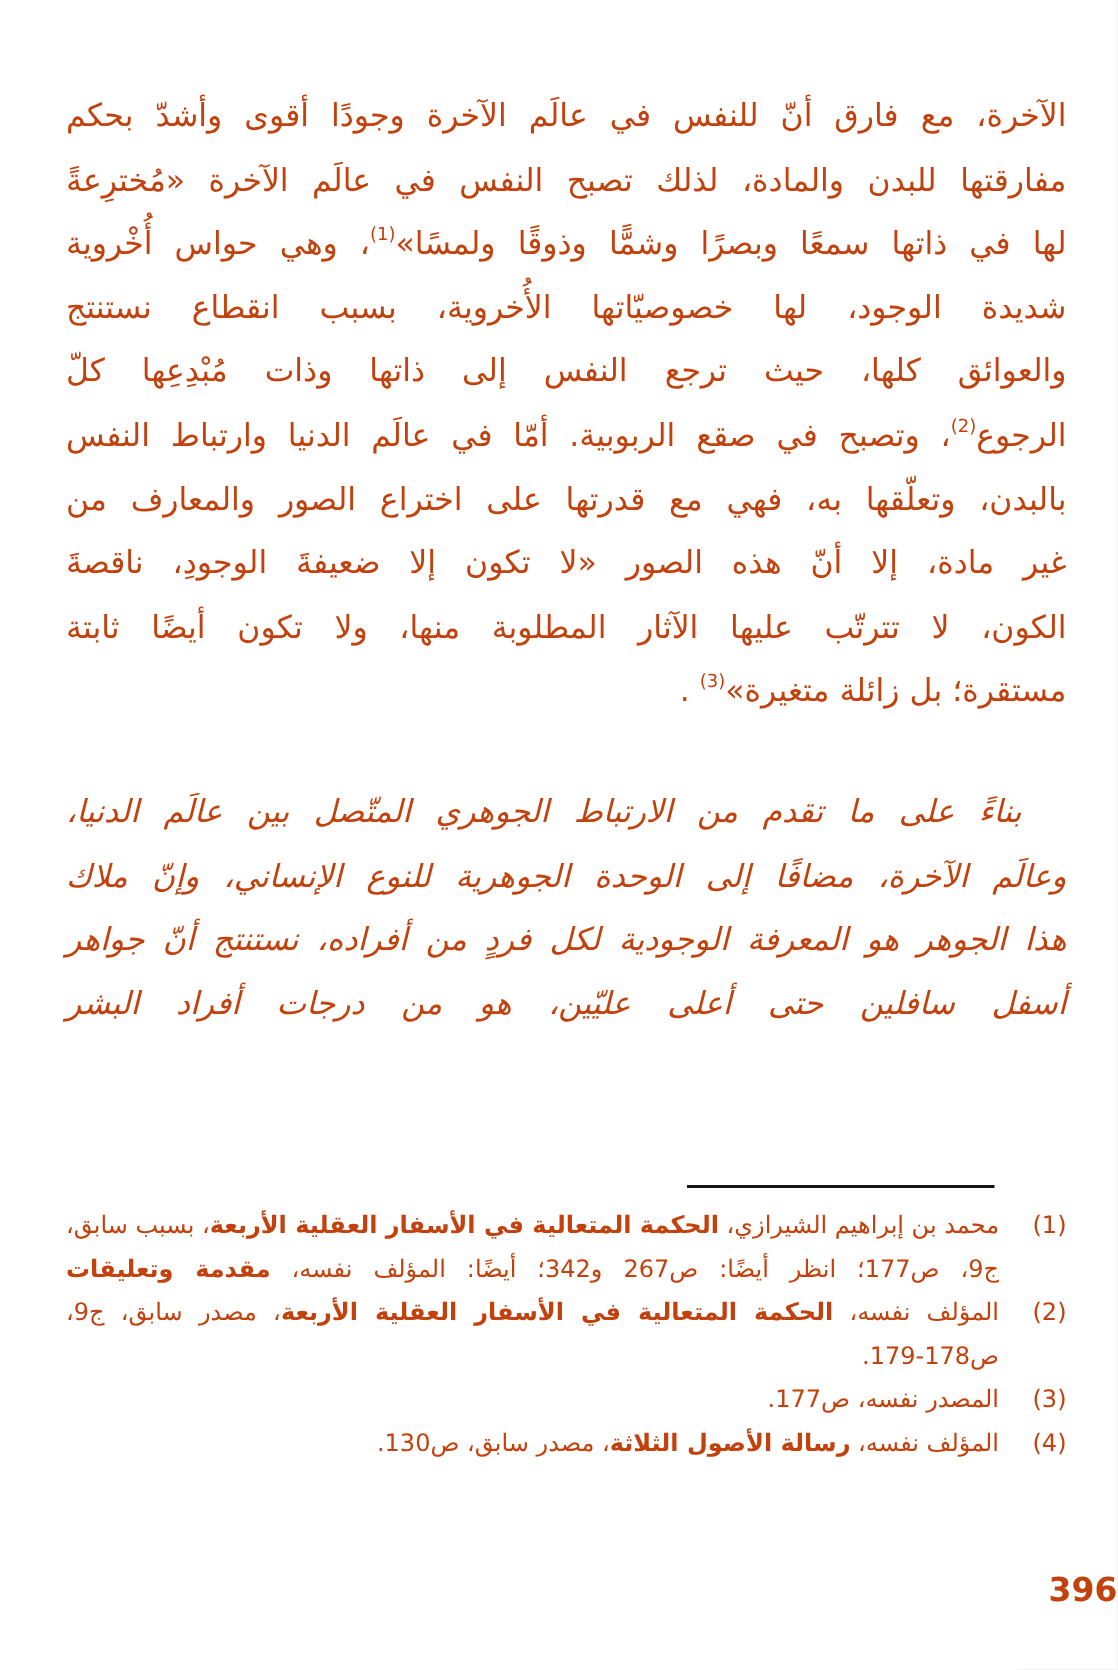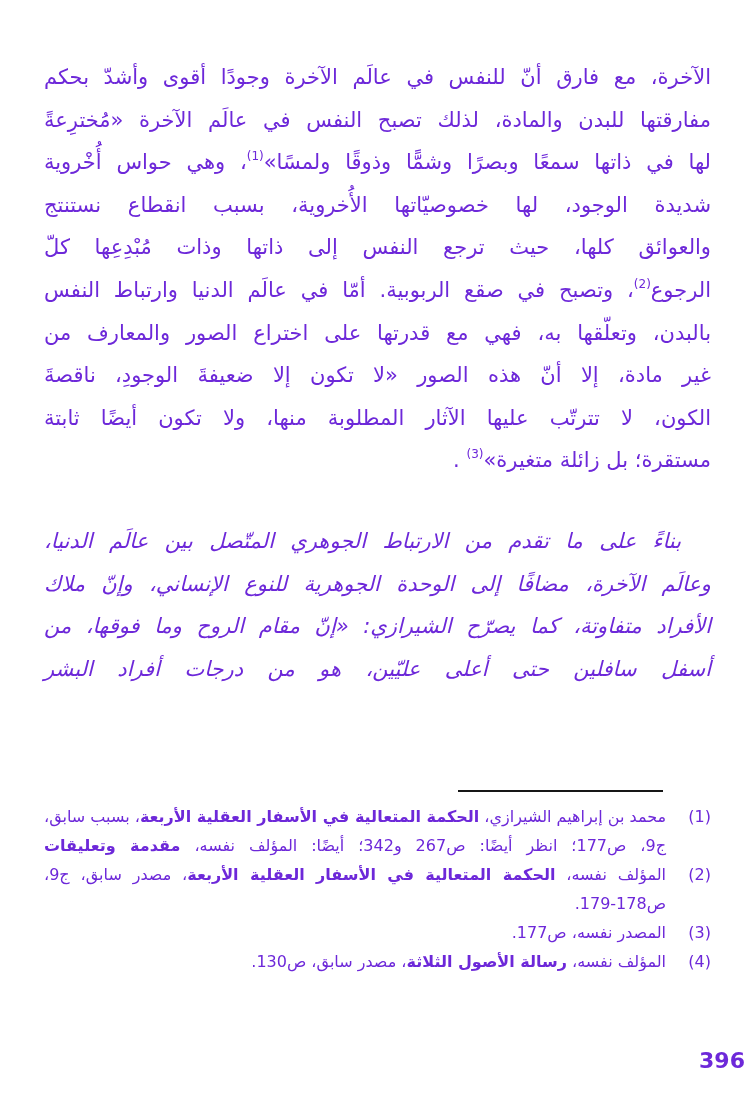--- a/index.html
+++ b/index.html
@@ -2,21 +2,21 @@
 <html lang="ar" dir="rtl"><head>
 <meta charset="utf-8">
 <style>
   html, body { margin: 0; padding: 0; background: #e8e8e8; }
   .page {
     position: relative;
     width: 745px;
     height: 1113px;
     margin: 0 auto;
     background: #ffffff;
-    color: #6d28d9;
+    color: #c2410c;
     font-family: "DejaVu Sans", sans-serif;
     direction: rtl;
     overflow: hidden;
   }
   .body-text {
     position: absolute;
     top: 56px;
     right: 34px;
     left: 44px;
   }
@@ -98,21 +98,21 @@
         <div class="line"><span>والعوائق كلها، حيث ترجع النفس إلى ذاتها وذات مُبْدِعِها كلّ</span></div>
         <div class="line"><span>الرجوع</span><sup class="fn-ref">(2)</sup><span>، وتصبح في صقع الربوبية. أمّا في عالَم الدنيا وارتباط النفس</span></div>
         <div class="line"><span>بالبدن، وتعلّقها به، فهي مع قدرتها على اختراع الصور والمعارف من</span></div>
         <div class="line"><span>غير مادة، إلا أنّ هذه الصور «لا تكون إلا ضعيفةَ الوجودِ، ناقصةَ</span></div>
         <div class="line"><span>الكون، لا تترتّب عليها الآثار المطلوبة منها، ولا تكون أيضًا ثابتة</span></div>
         <div class="line no-justify"><span>مستقرة؛ بل زائلة متغيرة»</span><sup class="fn-ref">(3)</sup><span> .</span></div>
       </div>
       <div class="para">
         <div class="line indent"><span>بناءً على ما تقدم من الارتباط الجوهري المتّصل بين عالَم الدنيا،</span></div>
         <div class="line"><span>وعالَم الآخرة، مضافًا إلى الوحدة الجوهرية للنوع الإنساني، وإنّ ملاك</span></div>
-        <div class="line"><span>الأفراد متفاوتة، كما يصرّح الشيرازي: «إنّ مقام الروح وما فوقها، من</span></div>
+        <div class="line"><span>هذا الجوهر هو المعرفة الوجودية لكل فردٍ من أفراده، نستنتج أنّ جواهر</span></div>
         <div class="line"><span>أسفل سافلين حتى أعلى عليّين، هو من درجات أفراد البشر</span></div>
       </div>
     </div>
   <div class="footnote-section">
     <div class="footnote-rule"></div>
     <div id="footnoteList">
         <div class="fn-entry">
           <span class="fn-label">(1)</span>
           <div class="fn-text">
             <div class="fn-line"><span>محمد بن إبراهيم الشيرازي، </span><b class="book-title">الحكمة المتعالية في الأسفار العقلية الأربعة</b><span>، بسبب سابق،</span></div>

